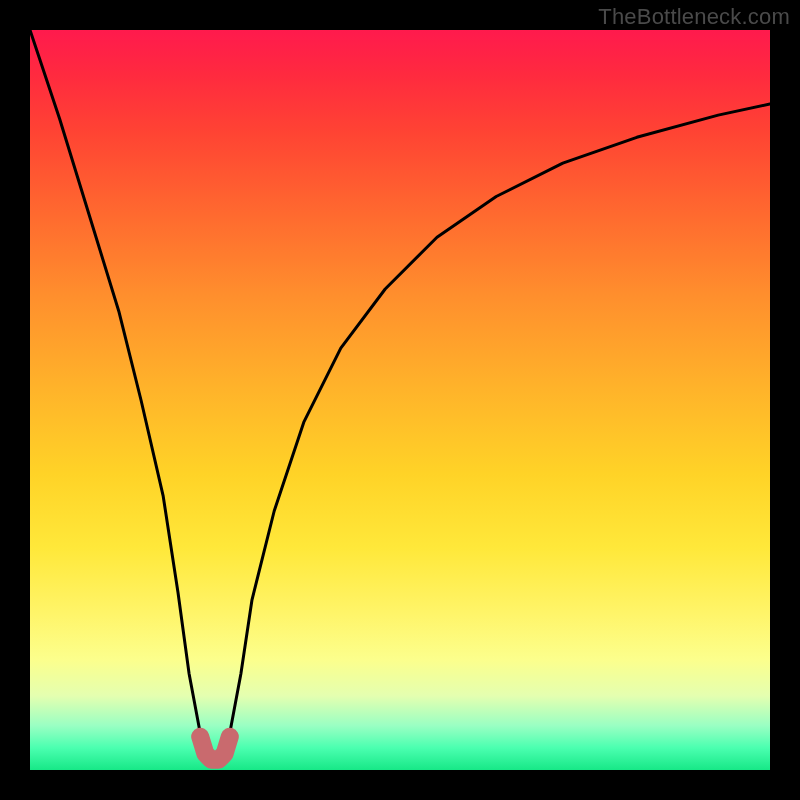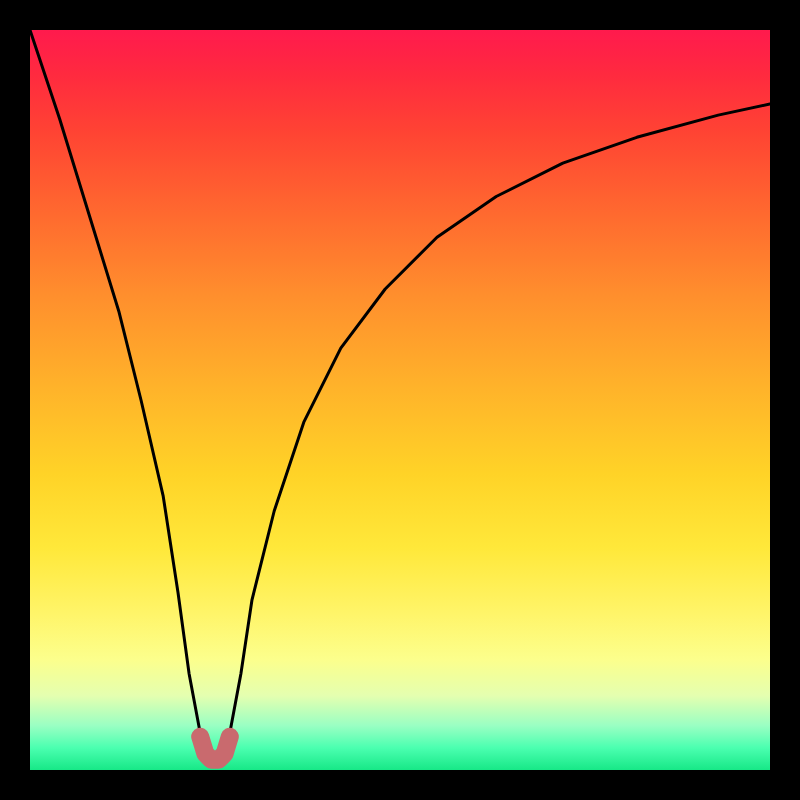--- a/index.html
+++ b/index.html
@@ -64,13 +64,14 @@
 
 <div class="frame">
   <div class="plot-area">
     <svg class="curves" viewBox="0 0 740 740" preserveAspectRatio="none">
       <g id="curve-group">
           <path d="M0.00 0.00 L29.60 88.80 L59.20 185.00 L88.80 281.20 L111.00 370.00 L133.20 466.20 L148.00 562.40 L159.10 643.80 L170.20 703.00 L177.60 728.90 L185.00 732.60 L192.40 728.90 L199.80 703.00 L210.90 643.80 L222.00 569.80 L244.20 481.00 L273.80 392.20 L310.80 318.20 L355.20 259.00 L407.00 207.20 L466.20 166.50 L532.80 133.20 L606.80 107.30 L688.20 85.10 L740.00 74.00 " fill="none" stroke="#000000" stroke-width="3" stroke-linecap="round" stroke-linejoin="round"></path>
           <path d="M170.20 706.70 L175.38 723.72 L181.30 729.64 L188.70 729.64 L194.62 723.72 L199.80 706.70 " fill="none" stroke="#c96a6e" stroke-width="18" stroke-linecap="round" stroke-linejoin="round"></path>
         </g>
     </svg>
   </div>
+  <div class="watermark">TheBottleneck.com</div>
 </div>
 
 </body></html>

